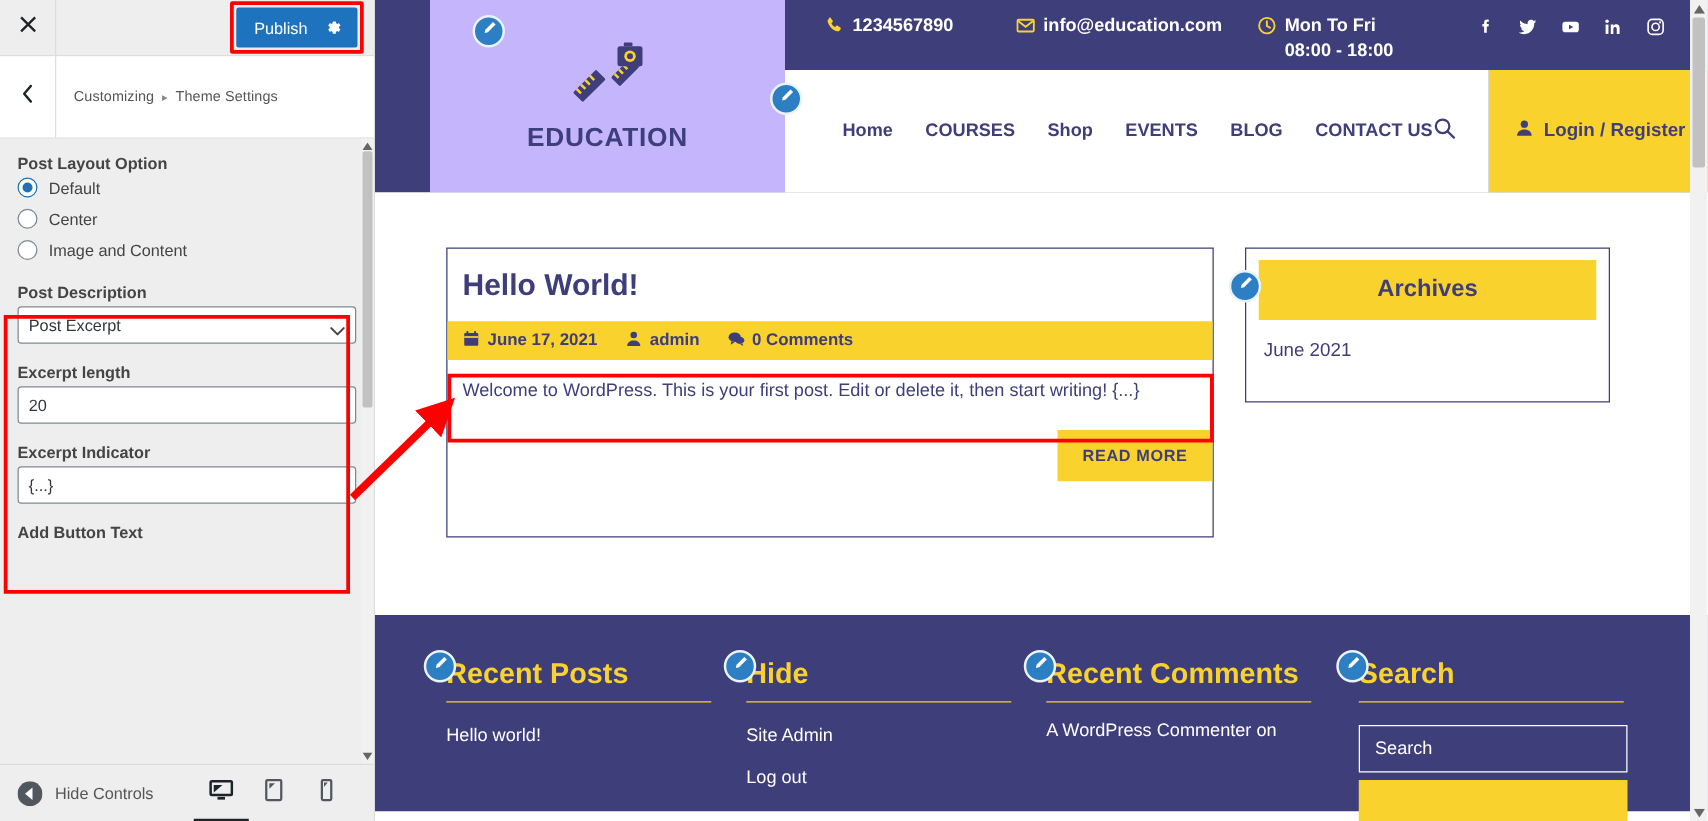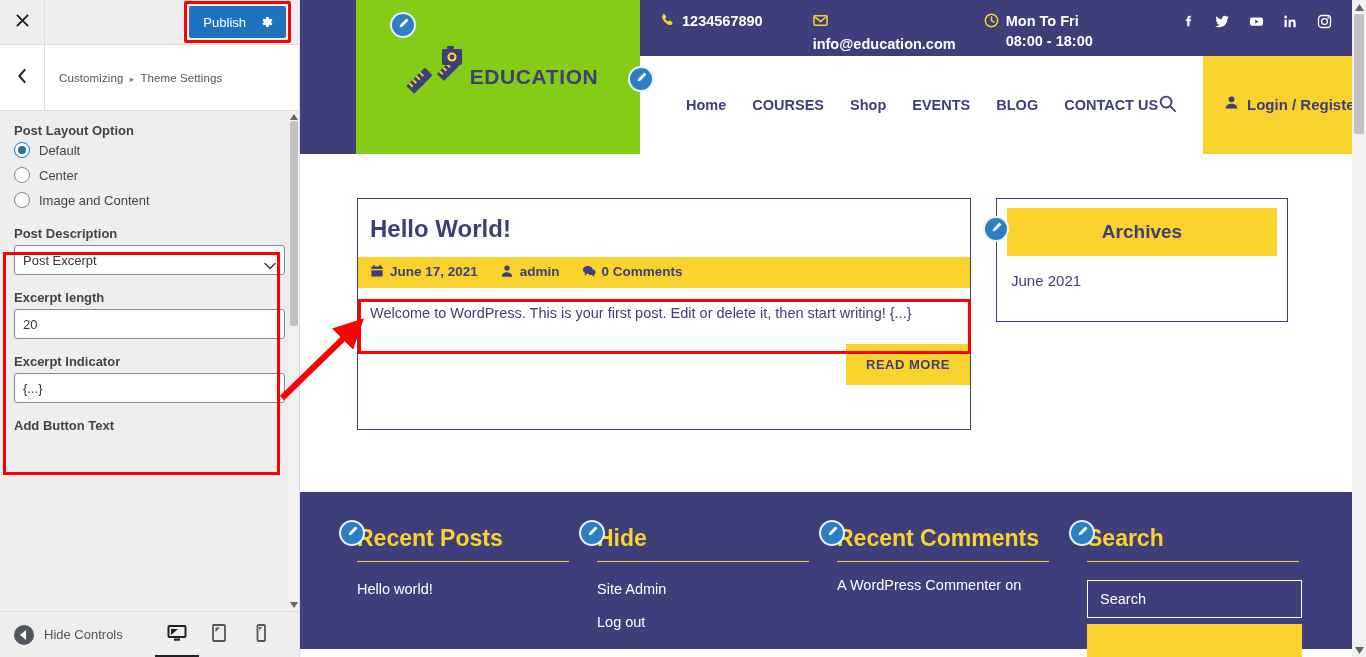--- a/index.html
+++ b/index.html
@@ -126,30 +126,30 @@
 
   .site-topbar {
     background: #3E3E7A; height: 56px; display: flex; align-items: flex-start;
     padding-left: 344px; color: #fff;
   }
   .topbar-inner { display: flex; align-items: flex-start; width: 100%; padding-top: 12px; }
   .tb-item { display: flex; align-items: flex-start; gap: 7px; font-size: 14.5px; font-weight: bold; line-height: 1.35; }
   .tb-item .ic { flex: none; margin-top: 1px; }
   .tb-item .ic svg { width: 15px; height: 15px; display: block; }
   .tb-phone { margin-left: 16px; }
-  .tb-mail { margin-left: 50px; flex-direction: column; }
+  .tb-mail { margin-left: 50px; }
   .tb-hours { margin-left: 28px; max-width: 130px; }
   .tb-socials { margin-left: auto; display: flex; align-items: center; gap: 19px; padding-right: 34px; padding-top: 2px; }
   .tb-socials a { color: #fff; display: flex; }
   .tb-socials svg { width: 15px; height: 15px; }
 
   .site-headrow { display: flex; align-items: stretch; height: 98px; background: #3E3E7A; }
   .logo-box {
-    width: 284px; background: #84cc16; margin-left: 56px; margin-top: -56px;
-    height: 154px; display: flex; flex-direction: row; align-items: center;
+    width: 284px; background: #c4b5fd; margin-left: 44px; margin-top: -56px;
+    height: 154px; display: flex; flex-direction: column; align-items: center;
     justify-content: center; position: relative; flex: none;
   }
   .logo-mark { margin-bottom: 6px; }
   .logo-mark svg { width: 72px; height: 62px; display: block; }
   .logo-text { font-size: 21px; font-weight: bold; color: #3E3E7A; letter-spacing: .6px; }
 
   .nav-bar {
     background: #fff; flex: 1; display: flex; align-items: center;
     height: 98px; position: relative;
   }

